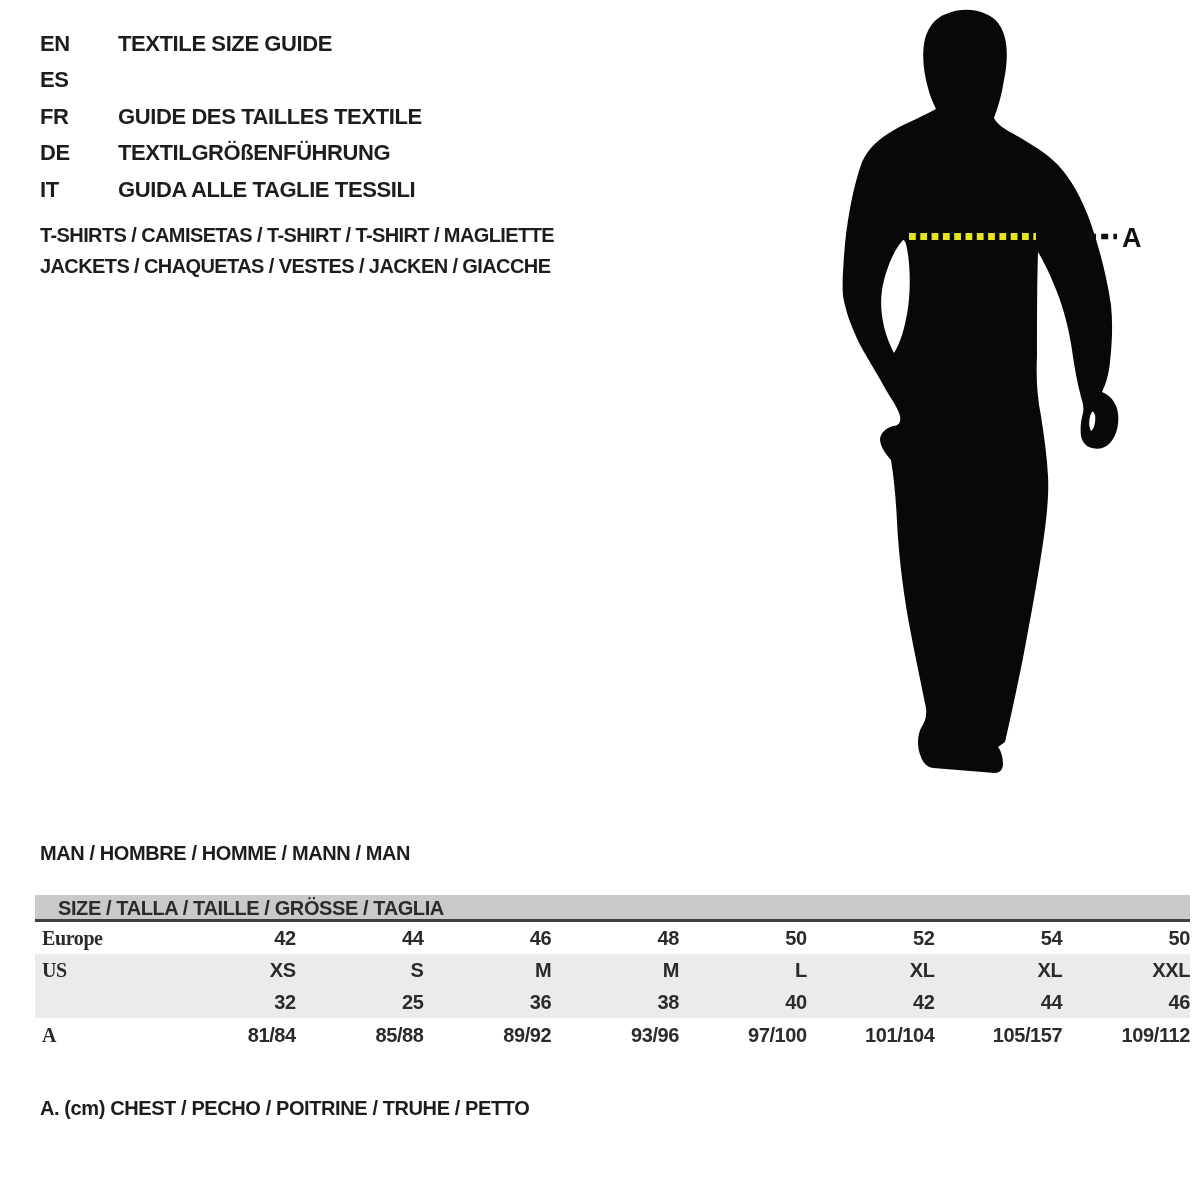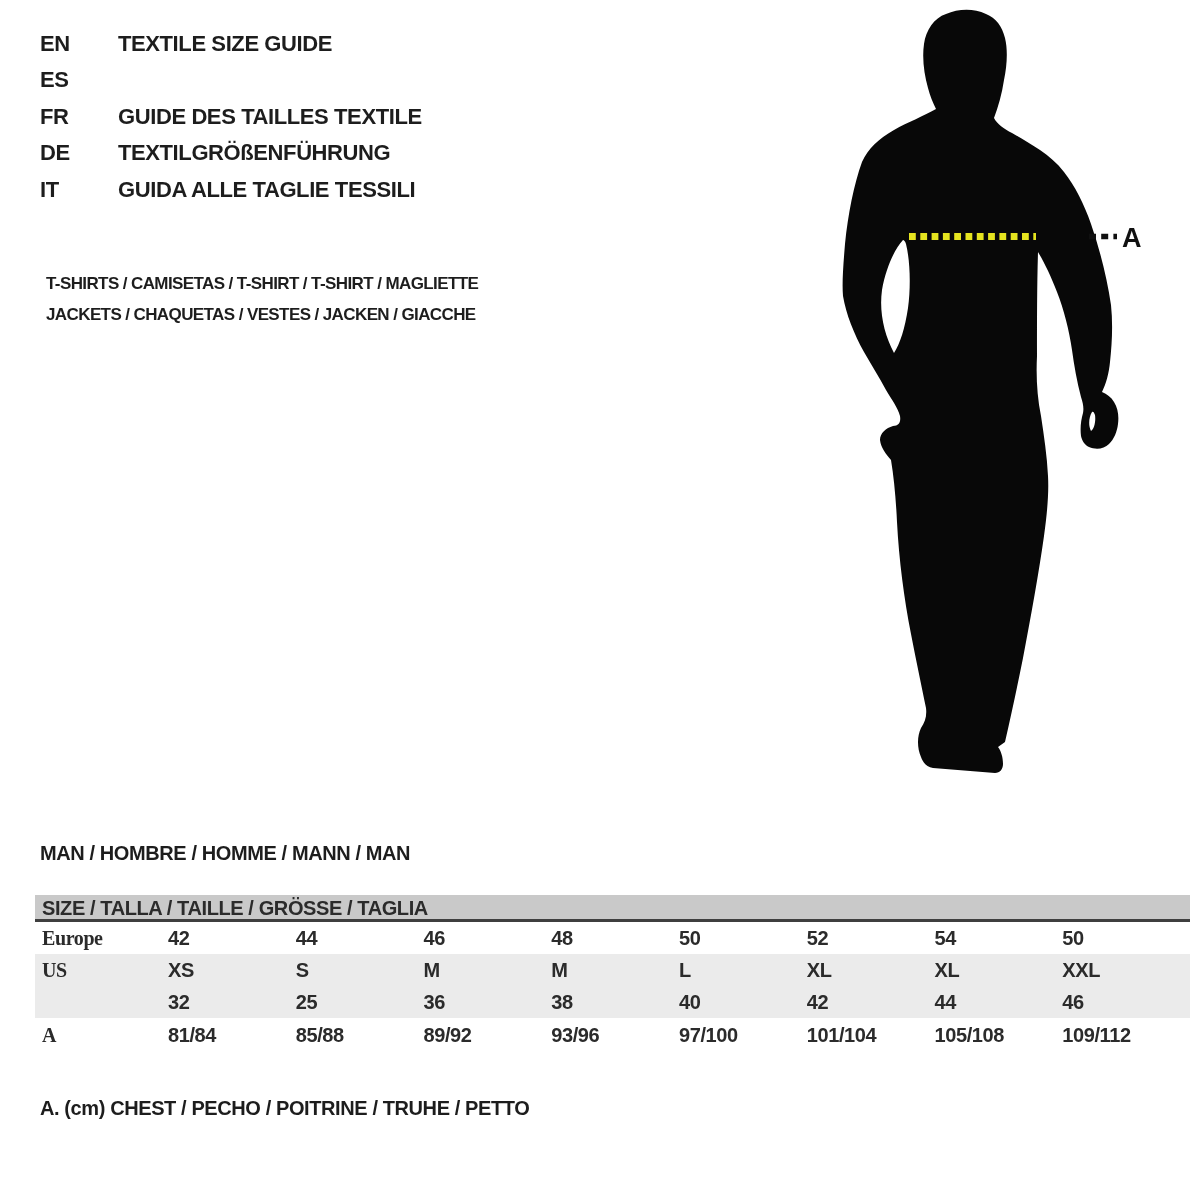--- a/index.html
+++ b/index.html
@@ -7,38 +7,38 @@
   body { font-family: "Liberation Sans", sans-serif; font-weight: 700; color: #1d1d1d; }
   .page { position: relative; width: 1200px; height: 1200px; background: #ffffff; overflow: hidden; }
 
   
   .langs { position: absolute; left: 40px; top: 26px; }
   .lang-row { display: flex; line-height: 36.4px; font-size: 22px; letter-spacing: -0.4px; align-items: flex-end; }
   .lang-code { width: 78px; }
   .lang-title { white-space: nowrap; }
 
   
-  .products { position: absolute; left: 46px; top: 220px; font-size: 17px; letter-spacing: -0.6px; margin-top: 48px; }
+  .products { position: absolute; left: 40px; top: 220px; font-size: 20px; letter-spacing: -0.6px; }
   .product-line { line-height: 31px; white-space: nowrap; }
 
   
   .figure-wrap { position: absolute; left: 830px; top: 0; width: 330px; height: 790px; }
   .figure-wrap svg { display: block; width: 100%; height: 100%; }
   .measure-label-a { font-family: "Liberation Sans", sans-serif; font-weight: 700; font-size: 27px; fill: #101010; }
 
   
   .section-title { position: absolute; left: 40px; top: 842px; font-size: 20px; letter-spacing: -0.4px; white-space: nowrap; }
 
   
   .size-table { position: absolute; left: 35px; top: 895px; width: 1155px; }
   .table-header { background: #c9c9c9; border-bottom: 3px solid #3f3f3f; height: 27px; line-height: 26px;
-                  font-size: 20px; letter-spacing: -0.4px; padding-left: 7px; color: #2b2b2b; white-space: nowrap; }
+                  font-size: 20px; letter-spacing: -0.4px; padding-left: 23px; color: #2b2b2b; white-space: nowrap; }
   table { width: 100%; border-collapse: collapse; table-layout: fixed; }
   col.label-col { width: 133px; }
-  td { font-size: 20px; font-weight: 700; letter-spacing: -0.4px; text-align: left; color: #2b2b2b; vertical-align: middle; }
+  td { font-size: 20px; font-weight: 700; letter-spacing: -0.4px; text-align: right; color: #2b2b2b; vertical-align: middle; }
   td.row-label { text-align: left; padding-left: 7px; font-family: Liberation Serif, serif; }
   tr.row-h32 { height: 32px; }
   tr.row-h35 { height: 35px; }
   tr.shaded { background: #ebebeb; margin-top: 44px; }
 
   
   .footnote { position: absolute; left: 40px; top: 1097px; font-size: 20px; letter-spacing: -0.4px; white-space: nowrap; }
 </style>
 </head>
 <body>
@@ -196,21 +196,21 @@
           <td>46</td>
         </tr>
         <tr class="row-h35">
           <td class="row-label">A</td>
           <td>81/84</td>
           <td>85/88</td>
           <td>89/92</td>
           <td>93/96</td>
           <td>97/100</td>
           <td>101/104</td>
-          <td>105/108</td>
+          <td>105/157</td>
           <td>109/112</td>
         </tr>
       </tbody>
     </table>
   </div>
 
   <p class="footnote">A. (cm) CHEST / PECHO / POITRINE / TRUHE / PETTO</p>
 
 </div>
 

